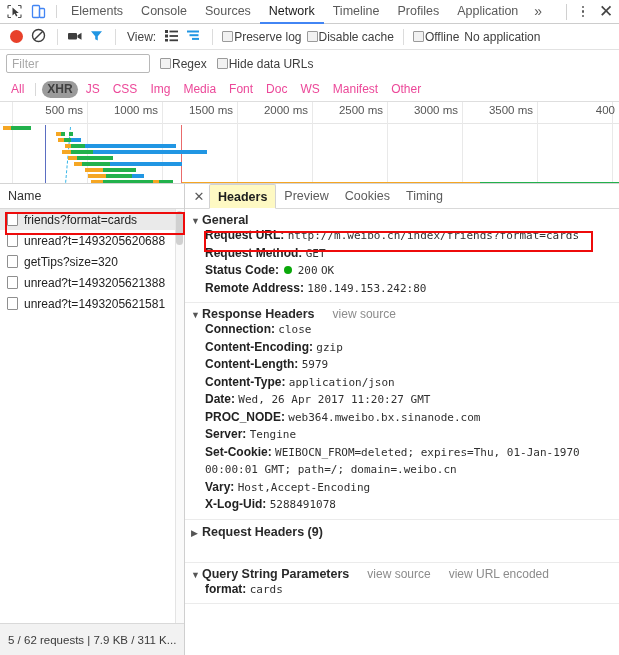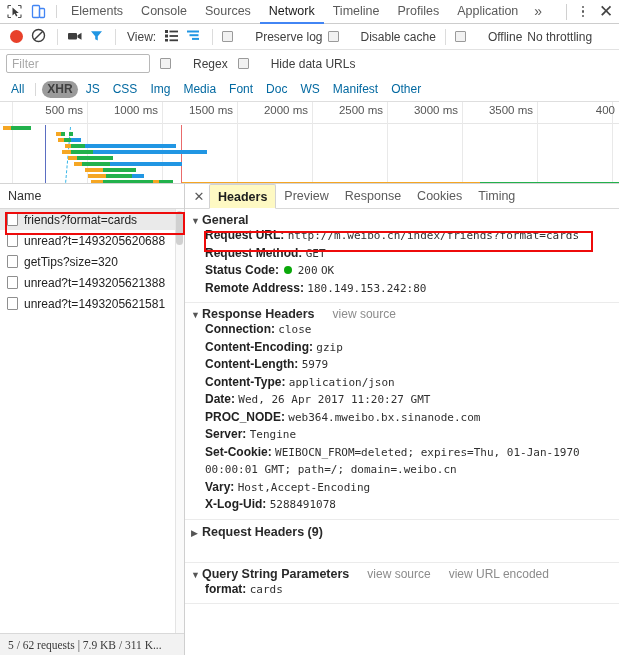--- a/index.html
+++ b/index.html
@@ -44,41 +44,41 @@
     height: 26px; min-height:26px;
     display:flex; align-items:center;
     padding: 0 5px; gap: 5px;
     border-bottom: 1px solid #e2e2e2;
     background: #fff; font-size: 12px; color:#404040;
   }
   .recdot { width:13px; height:13px; border-radius:50%; background:#e8402a; margin: 0 3px 0 5px; }
   .tsep { width:1px; height:16px; background:#dcdcdc; margin: 0 4px; }
   .viewlabel { color:#444; margin-left:2px; margin-right:3px; }
   .chk { width:11px; height:11px; border:1px solid #9a9a9a; background:#f2f2f2; border-radius:1px; display:inline-block; vertical-align:-1px; }
-  .chklbl { display:flex; align-items:center; gap:22px; color:#404040; white-space: nowrap; text-align: center; }
+  .chklbl { display:flex; align-items:center; gap:1px; color:#404040; white-space: nowrap; text-align: center; }
   .nothrot { color:#404040; white-space:nowrap; }
 
   
   .filterbar {
     height: 27px; min-height:27px; display:flex; align-items:center;
     padding: 0 6px; gap: 10px; background:#fff;
   }
   .filterinput {
     width: 144px; height: 19px; border:1px solid #b8b8b8; border-radius:2px;
     background:#fff; font-family:"Liberation Sans", sans-serif; font-size:12px;
     padding: 0 5px; color:#333; outline:none;
   }
   .filterinput::placeholder { color:#a8a8a8; }
 
   
   .typebar {
     height: 25px; min-height:25px; display:flex; align-items:center;
     padding: 0 6px; gap: 3px; border-bottom:1px solid #dedede; background:#fff;
   }
-  .type { padding: 1.5px 5px; border-radius:9px; color:#0369a1; font-size:12px; white-space:nowrap; }
+  .type { padding: 1.5px 5px; border-radius:9px; color:#ec4899; font-size:12px; white-space:nowrap; }
   .type.sel { background:#9b9b9b; color:#404040; font-weight:bold; }
   .type-sep { width:1px; height:13px; background:#d8d8d8; margin: 0 3px; }
 
   
   .overview { height: 82px; min-height:82px; position:relative; border-bottom:1px solid #d4d4d4; background:#fff; overflow:hidden; }
   .ruler { height:22px; position:relative; border-bottom:1px solid #e6e6e6; }
   .rtick { position:absolute; top:0; bottom:-60px; width:1px; background:#e9e9e9; }
   .rlabel { position:absolute; top:2px; font-size:11.5px; color:#555; transform: translateX(-100%); padding-right:4px; white-space:nowrap; }
   .graph { position:absolute; left:0; right:0; top:23px; height:58px; }
   .bar { position:absolute; height:4px; border-radius:0; }
@@ -93,23 +93,23 @@
   .namehdr { height:25px; min-height:25px; display:flex; align-items:center; padding-left:8px; border-bottom:1px solid #d9d9d9; font-size:12.5px; color:#333; background:#fff; }
   .reqlist { flex:1; overflow:hidden; position:relative; }
   .reqrow { height:21px; display:flex; align-items:center; padding-left:7px; gap:6px; font-size:12px; color:#222; }
   .reqrow.selected { background:#eaeaea; }
   .docicon { width:11px; height:13px; border:1px solid #8f8f8f; background:#fff; border-radius:1px; flex:0 0 auto; }
   .reqname { white-space:nowrap; overflow:hidden; text-overflow:ellipsis; }
   .vscroll { position:absolute; right:0; top:0; width:9px; height:100%; background:#fafafa; border-left:1px solid #e4e4e4; }
   .vthumb { position:absolute; right:1px; top:2px; width:7px; height:34px; background:#d0d0d0; border-radius:4px; }
 
   .statusbar {
-    height:22px; min-height:22px; display:flex; align-items:center;
+    height:32px; min-height:22px; display:flex; align-items:center;
     padding-left:8px; border-top:1px solid #d9d9d9; background:#f2f2f2;
-    font-size:11.5px; color:#3a3a3a; white-space:nowrap; overflow:hidden;font-family:Liberation Serif, serif;
+    font-size:11.5px; color:#3a3a3a; white-space:nowrap; overflow:hidden;
   }
 
   
   .rightpane { flex:1; display:flex; flex-direction:column; min-width:0; background:#fff; }
   .detailtabs { height:25px; min-height:25px; display:flex; align-items:stretch; border-bottom:1px solid #d9d9d9; padding-left:4px; }
   .dclose { width:20px; display:flex; align-items:center; justify-content:center; font-size:13px; color:#5a5a5a; }
   .dtab { padding: 0 8px; display:flex; align-items:center; font-size:12.5px; color:#5c5c5c; white-space:nowrap; }
   .dtab.active { color:#1d1d1d; background:#fef9c3; border:1px solid #d2d2d2; border-bottom-color:#fff; margin-bottom:-1px; border-radius:2px 2px 0 0;font-weight:bold; }
 
   .detailbody { flex:1; overflow:hidden; padding: 0; font-size:12px; }
@@ -215,21 +215,21 @@
     </label>
     <label class="chklbl">
       <span class="chk"></span>
       <span>Disable cache</span>
     </label>
     <div class="tsep"></div>
     <label class="chklbl">
       <span class="chk"></span>
       <span>Offline</span>
     </label>
-    <span class="nothrot">No throttling</span>
+    <span class="nothrot">No application</span>
   </div>
 
   <div class="filterbar">
     <input class="filterinput" type="text" placeholder="Filter" style="">
     <label class="chklbl">
       <span class="chk"></span>
       <span>Regex</span>
     </label>
     <label class="chklbl">
       <span class="chk"></span>
@@ -350,21 +350,20 @@
         </div>
       </div>
       <div class="statusbar">5 / 62 requests  |  7.9 KB / 311 K...</div>
     </div>
 
     <div class="rightpane">
       <div class="detailtabs">
         <div class="dclose">✕</div>
         <div class="dtab active">Headers</div>
         <div class="dtab">Preview</div>
-        <div class="dtab">Response</div>
         <div class="dtab">Cookies</div>
         <div class="dtab">Timing</div>
       </div>
 
       <div class="detailbody">
 
         <div class="sect">
           <div class="secthdr">
             <span><span class="tri">▼</span><span class="secttitle">General</span></span>
           </div>

